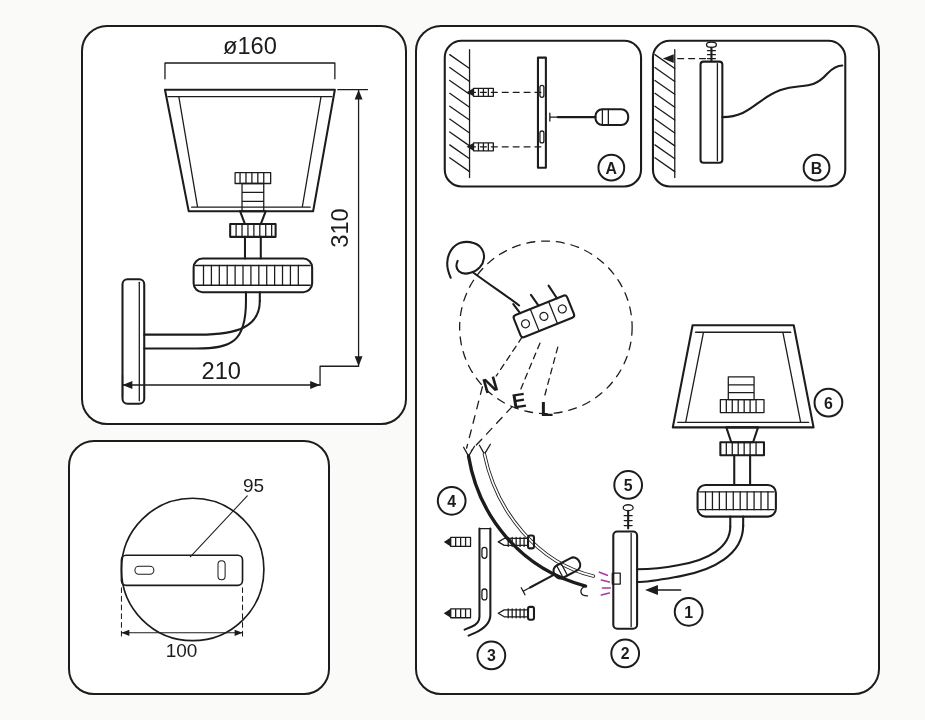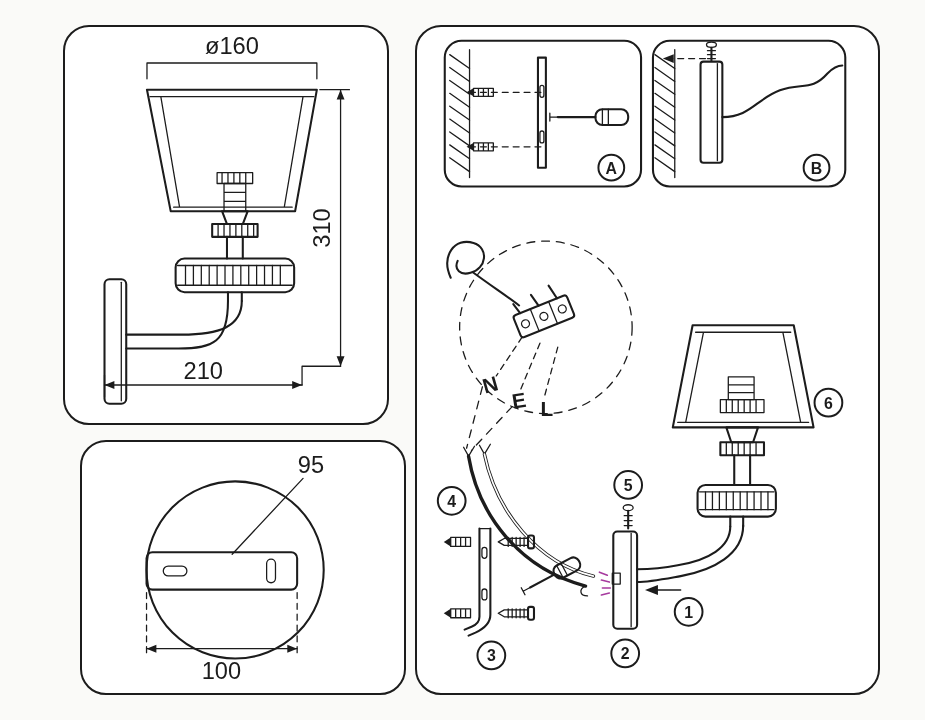--- a/index.html
+++ b/index.html
@@ -7,22 +7,22 @@
     width:925px;height:720px;position:relative;
     background:#fafaf8;
     font-family:"Liberation Sans", sans-serif;
     overflow:hidden;
   }
   .panel{
     position:absolute;background:#ffffff;
     border:2.6px solid #1c1c1c;border-radius:26px;
     box-sizing:border-box;overflow:hidden;
   }
-  #p1{left:63px;top:25px;width:326px;height:400px;}
-  #p2{left:80px;top:440px;width:326px;height:255px;}
+  #p1{left:81px;top:25px;width:326px;height:400px;}
+  #p2{left:68px;top:440px;width:262px;height:255px;}
   #p3{left:415px;top:25px;width:465px;height:670px;}
   svg{display:block;width:100%;height:100%;}
   .s1{fill:none;stroke:#1c1c1c;stroke-width:1.3;stroke-linecap:round;stroke-linejoin:round;}
   .s2{fill:none;stroke:#1c1c1c;stroke-width:2.1;stroke-linecap:round;stroke-linejoin:round;}
   .s3{fill:none;stroke:#1c1c1c;stroke-width:3.4;stroke-linecap:round;}
   .sw{fill:none;stroke:#ffffff;stroke-width:1.7;stroke-linecap:round;}
   .dsh{stroke-dasharray:6 5;}
   .dsh2{stroke-dasharray:8 7;}
   .fil{fill:#1c1c1c;stroke:none;}
   .pink{fill:none;stroke:#a63a9e;stroke-width:1.6;stroke-linecap:round;}

